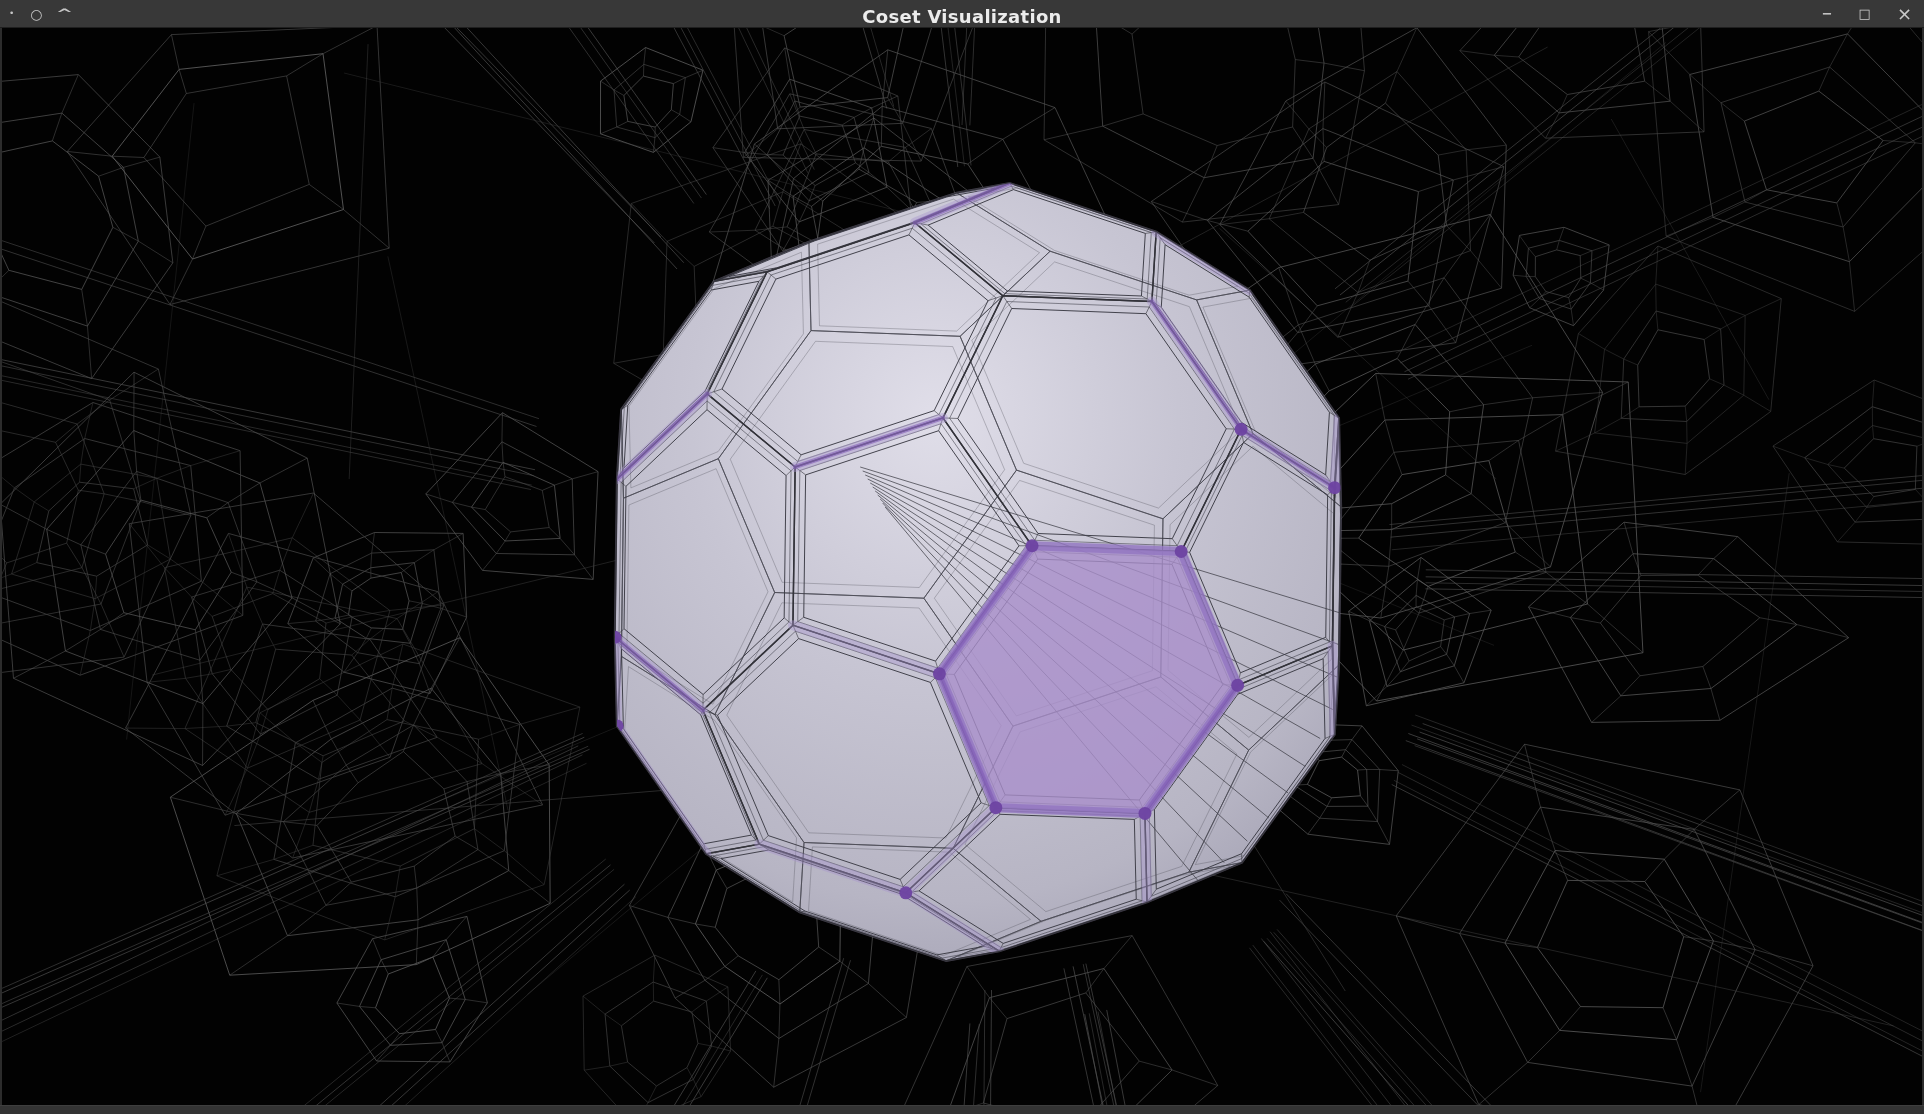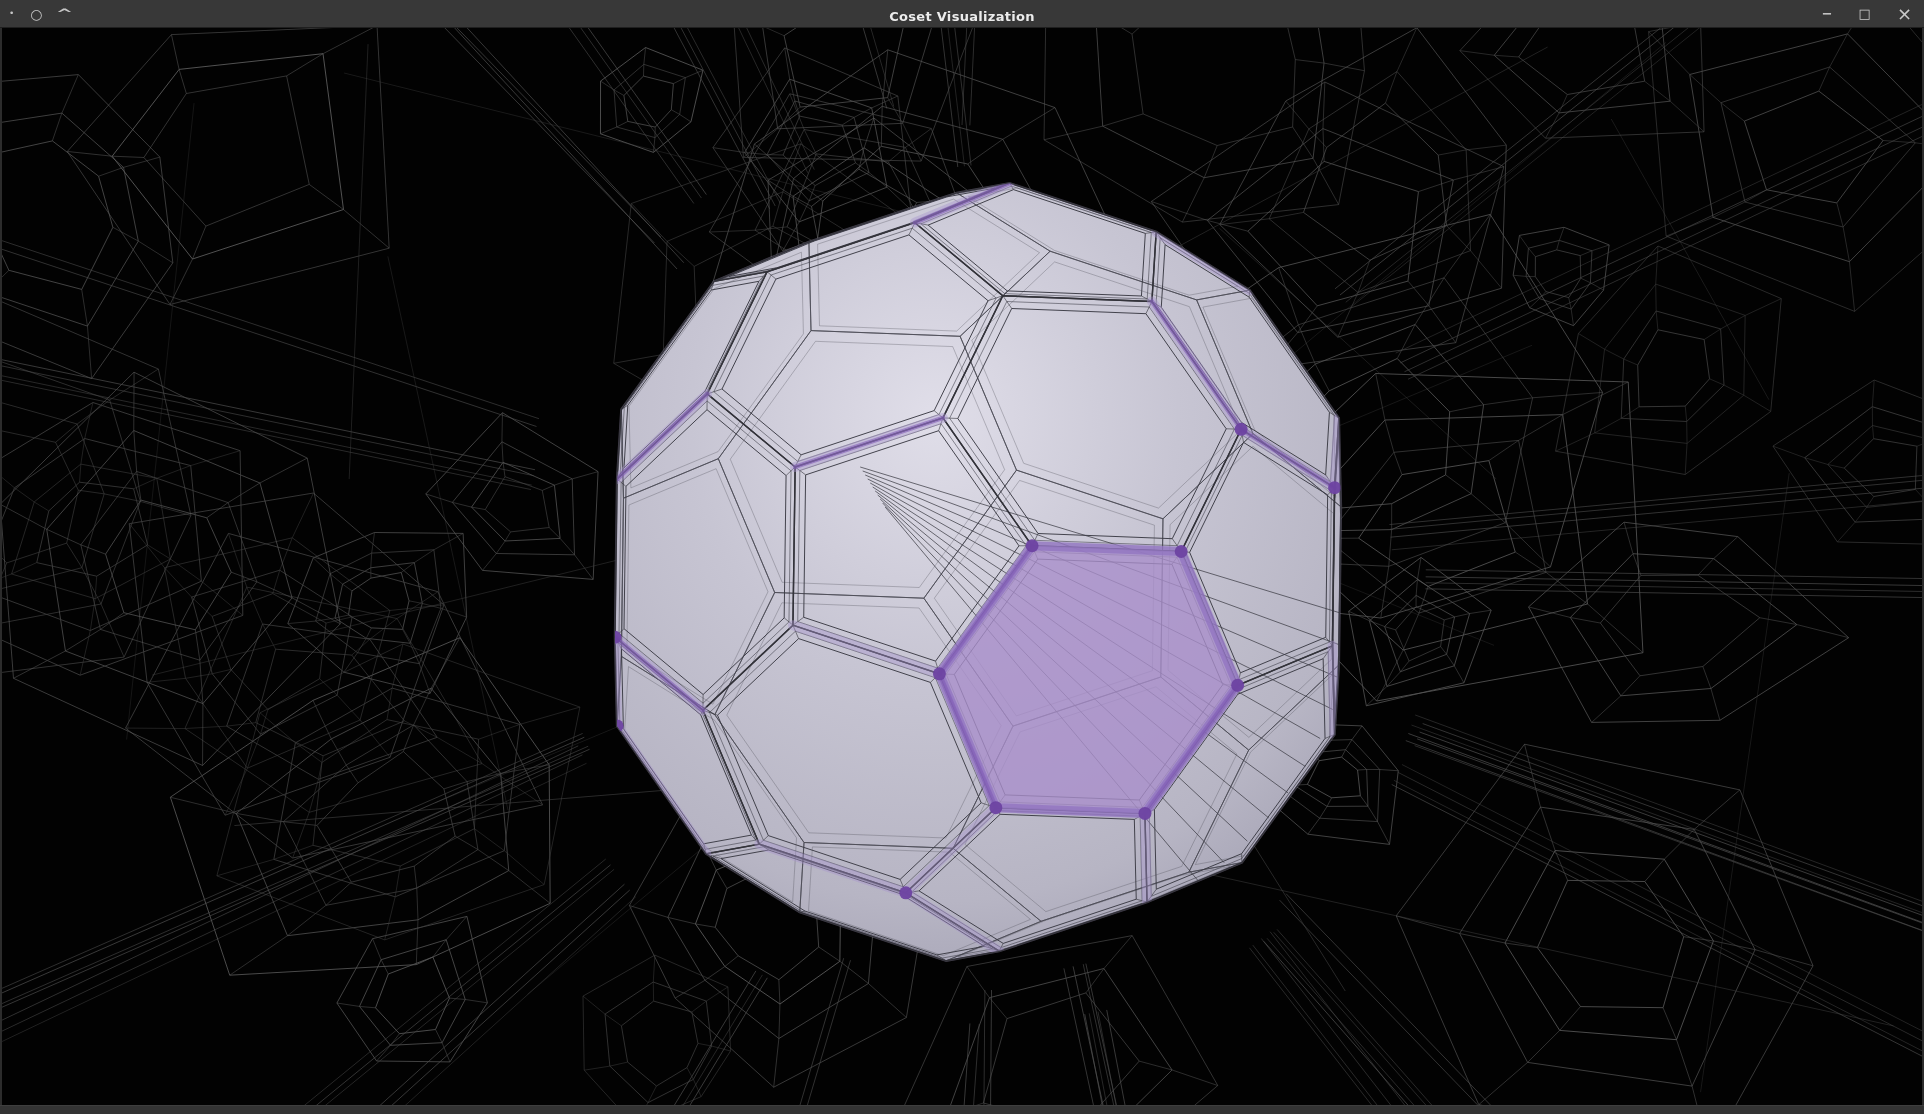--- a/index.html
+++ b/index.html
@@ -5,21 +5,21 @@
   html,body{margin:0;padding:0;background:#000;}
   body{font-family:"DejaVu Sans","Liberation Sans",sans-serif;}
   .window{position:relative;width:1924px;height:1114px;background:#000;overflow:hidden;}
   .titlebar{position:absolute;top:0;left:0;right:0;height:27px;background:#383838;border-bottom:1px solid #1f1f1f;z-index:5;}
   .tb-left{position:absolute;left:9px;top:0;height:27px;display:flex;align-items:center;gap:16px;color:#c6c6c6;}
   .tb-left .glyph{display:inline-block;line-height:1;}
   .tb-left .g-dot{font-size:9px;}
   .tb-left .g-circ{font-size:14px;}
   .tb-left .g-caret{font-size:13px;font-weight:bold;transform:scaleX(1.6);}
   .tb-title{position:absolute;left:0;right:0;top:0;height:32px;display:flex;align-items:center;justify-content:center;
-            color:#ececec;font-size:13px;font-weight:bold;letter-spacing:.3px;pointer-events:none;}
+            color:#ececec;font-size:18px;font-weight:bold;letter-spacing:.3px;pointer-events:none;}
   .tb-right{position:absolute;right:12px;top:0;height:27px;display:flex;align-items:center;gap:26px;}
   .tb-right button{background:none;border:none;color:#c9c9c9;padding:0;margin:0;cursor:pointer;
                    font-family:"DejaVu Sans","Liberation Sans",sans-serif;line-height:1;}
   .tb-right .b-min{font-size:13px;font-weight:bold;}
   .tb-right .b-max{font-size:13px;}
   .tb-right .b-close{font-size:18px;}
   .viewport{position:absolute;top:27px;left:0;right:0;bottom:8px;background:#020202;
             border-left:2px solid #2c2c2c;border-right:2px solid #2c2c2c;}
   .viewport svg{position:absolute;left:0;top:0;width:100%;height:100%;display:block;}
   .bottombar{position:absolute;left:0;right:0;bottom:0;height:8px;background:#333333;border-top:1px solid #3e3e3e;}

